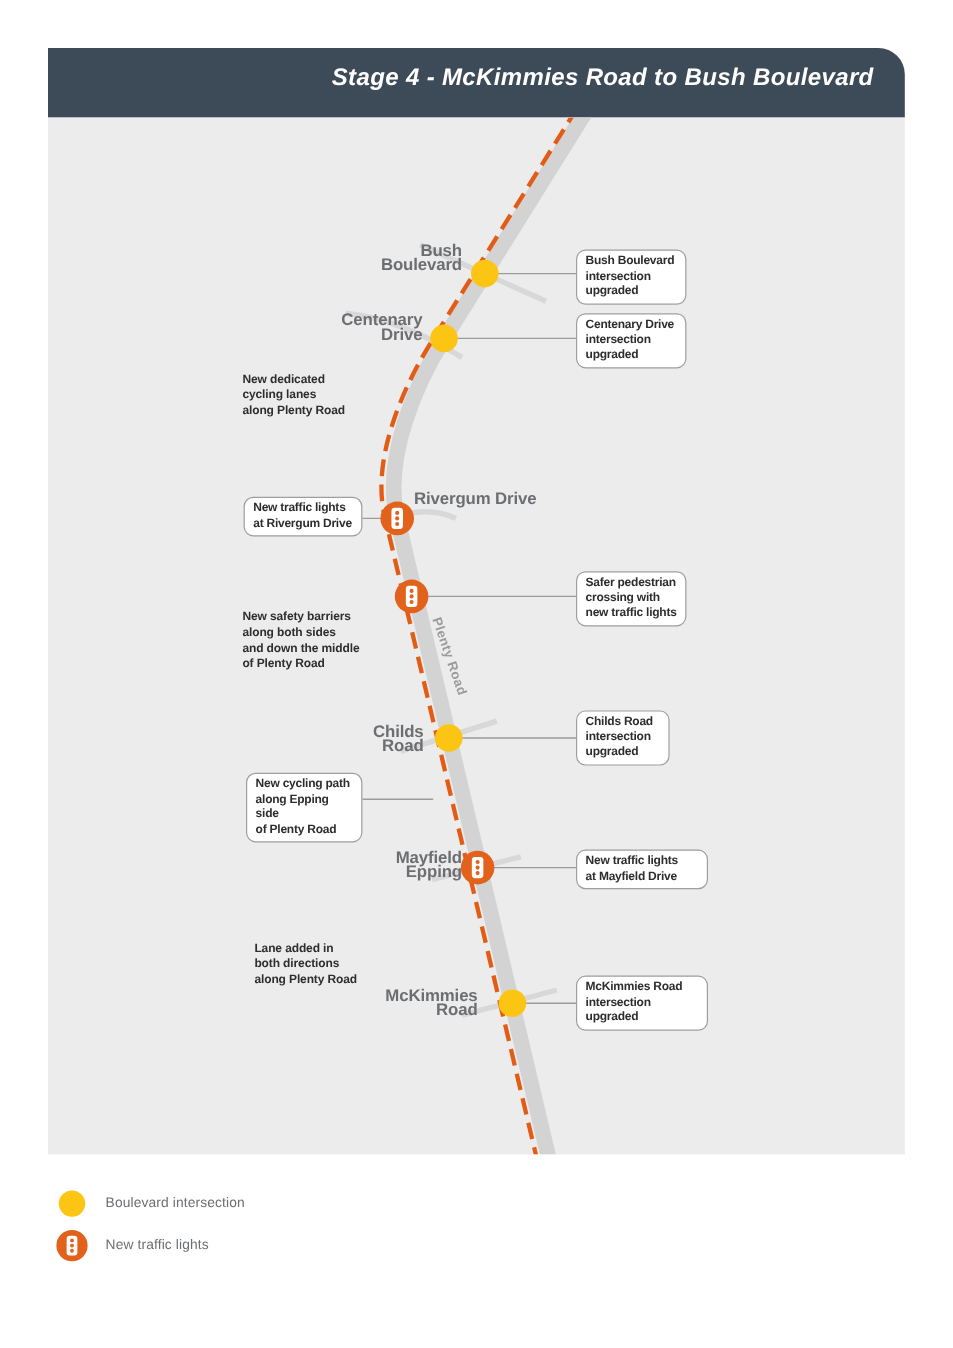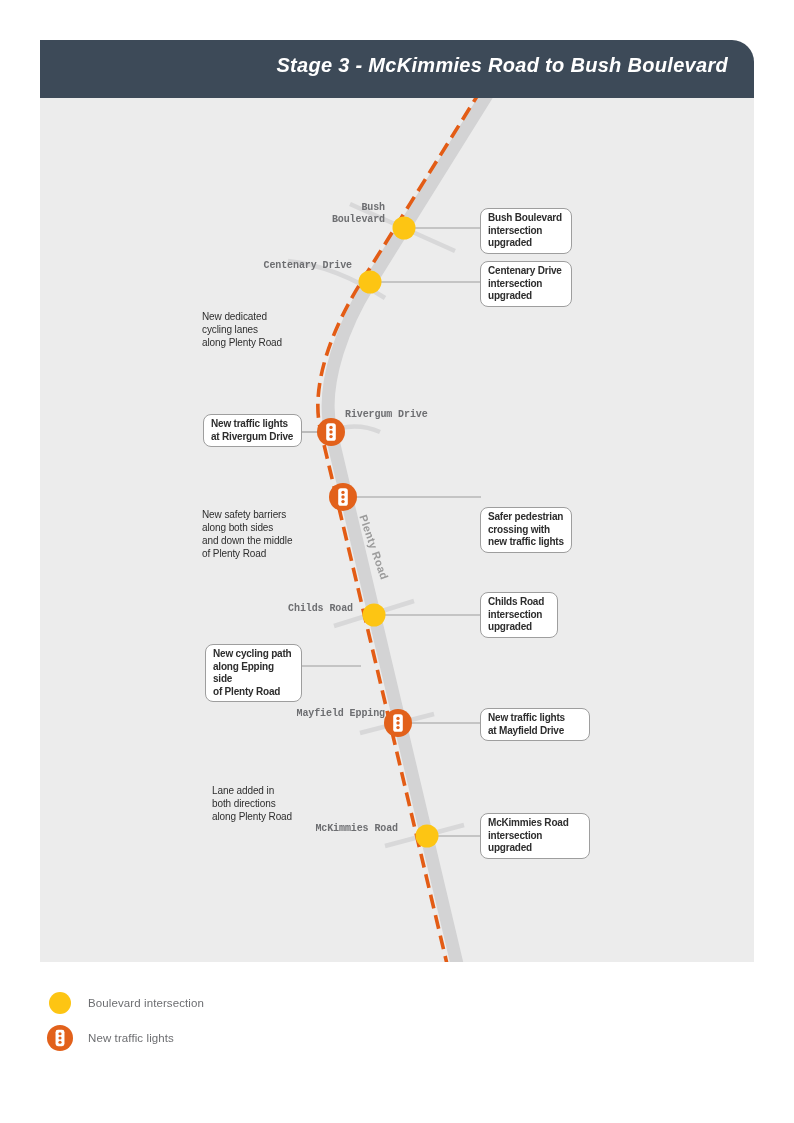--- a/index.html
+++ b/index.html
@@ -32,47 +32,47 @@
   .tl-circle   { fill:#e2611b; }
   .tl-body     { fill:#ffffff; }
   .tl-dot      { fill:#e2611b; }
 
   .callout {
     position:absolute; background:#ffffff; border:1px solid #9e9e9e; border-radius:8px;
     padding:3px 7px; font-size:10px; font-weight:bold; line-height:12.5px;
     color:#2d2d2d; white-space:pre-line; letter-spacing:-0.2px;
   }
   .annotation {
-    position:absolute; font-size:10px; font-weight:normal; line-height:13px;
+    position:absolute; font-size:10px; font-weight:bold; line-height:13px;
     color:#2e2e2e; white-space:pre-line; letter-spacing:-0.1px;
   }
   .street-label {
-    position:absolute; font-size:10px; font-weight:bold; line-height:12px;
-    color:#6d6e71; white-space:pre-line; letter-spacing:-0.1px;font-family:Liberation Mono, monospace;
+    position:absolute; font-size:14px; font-weight:bold; line-height:12px;
+    color:#6d6e71; white-space:pre-line; letter-spacing:-0.1px;
   }
   .street-label.ra { text-align:right; }
   #road-name-label {
     position:absolute; left:298px; top:446px; width:74px;
     font-size:11px; font-weight:bold; color:#9b9b9b; letter-spacing:0.4px;
     transform:rotate(71deg); transform-origin:center; white-space:nowrap;
   }
 
   
   .legend-icon { position:absolute; }
   .legend-label {
     position:absolute; left:88px; font-size:11.5px; color:#6d6e71; letter-spacing:0.1px;
   }
 </style>
 </head>
 <body>
 
 <div id="page">
 
   <div id="header">
-    <div class="title">Stage 3 - McKimmies Road to Bush Boulevard</div>
+    <div class="title">Stage 4 - McKimmies Road to Bush Boulevard</div>
   </div>
 
   <div id="map">
     <svg width="714" height="864" viewBox="0 0 714 864">
       <defs>
         <g id="tl">
           <circle class="tl-circle" r="14"></circle>
           <rect class="tl-body" x="-4.8" y="-8.8" width="9.6" height="17.6" rx="2.6"></rect>
           <circle class="tl-dot" cx="0" cy="-4.6" r="1.7"></circle>
           <circle class="tl-dot" cx="0" cy="0" r="1.7"></circle>
@@ -124,21 +124,21 @@
     <div id="road-name-label">Plenty Road</div>
 
     <div class="callout" style="left:440px; top:110px; width:92px;">Bush Boulevard
 intersection
 upgraded</div>
     <div class="callout" style="left:440px; top:163px; width:92px;">Centenary Drive
 intersection
 upgraded</div>
     <div class="callout" style="left:163px; top:316px; width:99px;">New traffic lights
 at Rivergum Drive</div>
-    <div class="callout" style="left:440px; top:378px; width:92px;margin-top:31px;">Safer pedestrian
+    <div class="callout" style="left:440px; top:378px; width:92px;">Safer pedestrian
 crossing with
 new traffic lights</div>
     <div class="callout" style="left:440px; top:494px; width:78px;">Childs Road
 intersection
 upgraded</div>
     <div class="callout" style="left:165px; top:546px; width:97px;">New cycling path
 along Epping side
 of Plenty Road</div>
     <div class="callout" style="left:440px; top:610px; width:110px;">New traffic lights
 at Mayfield Drive</div>

